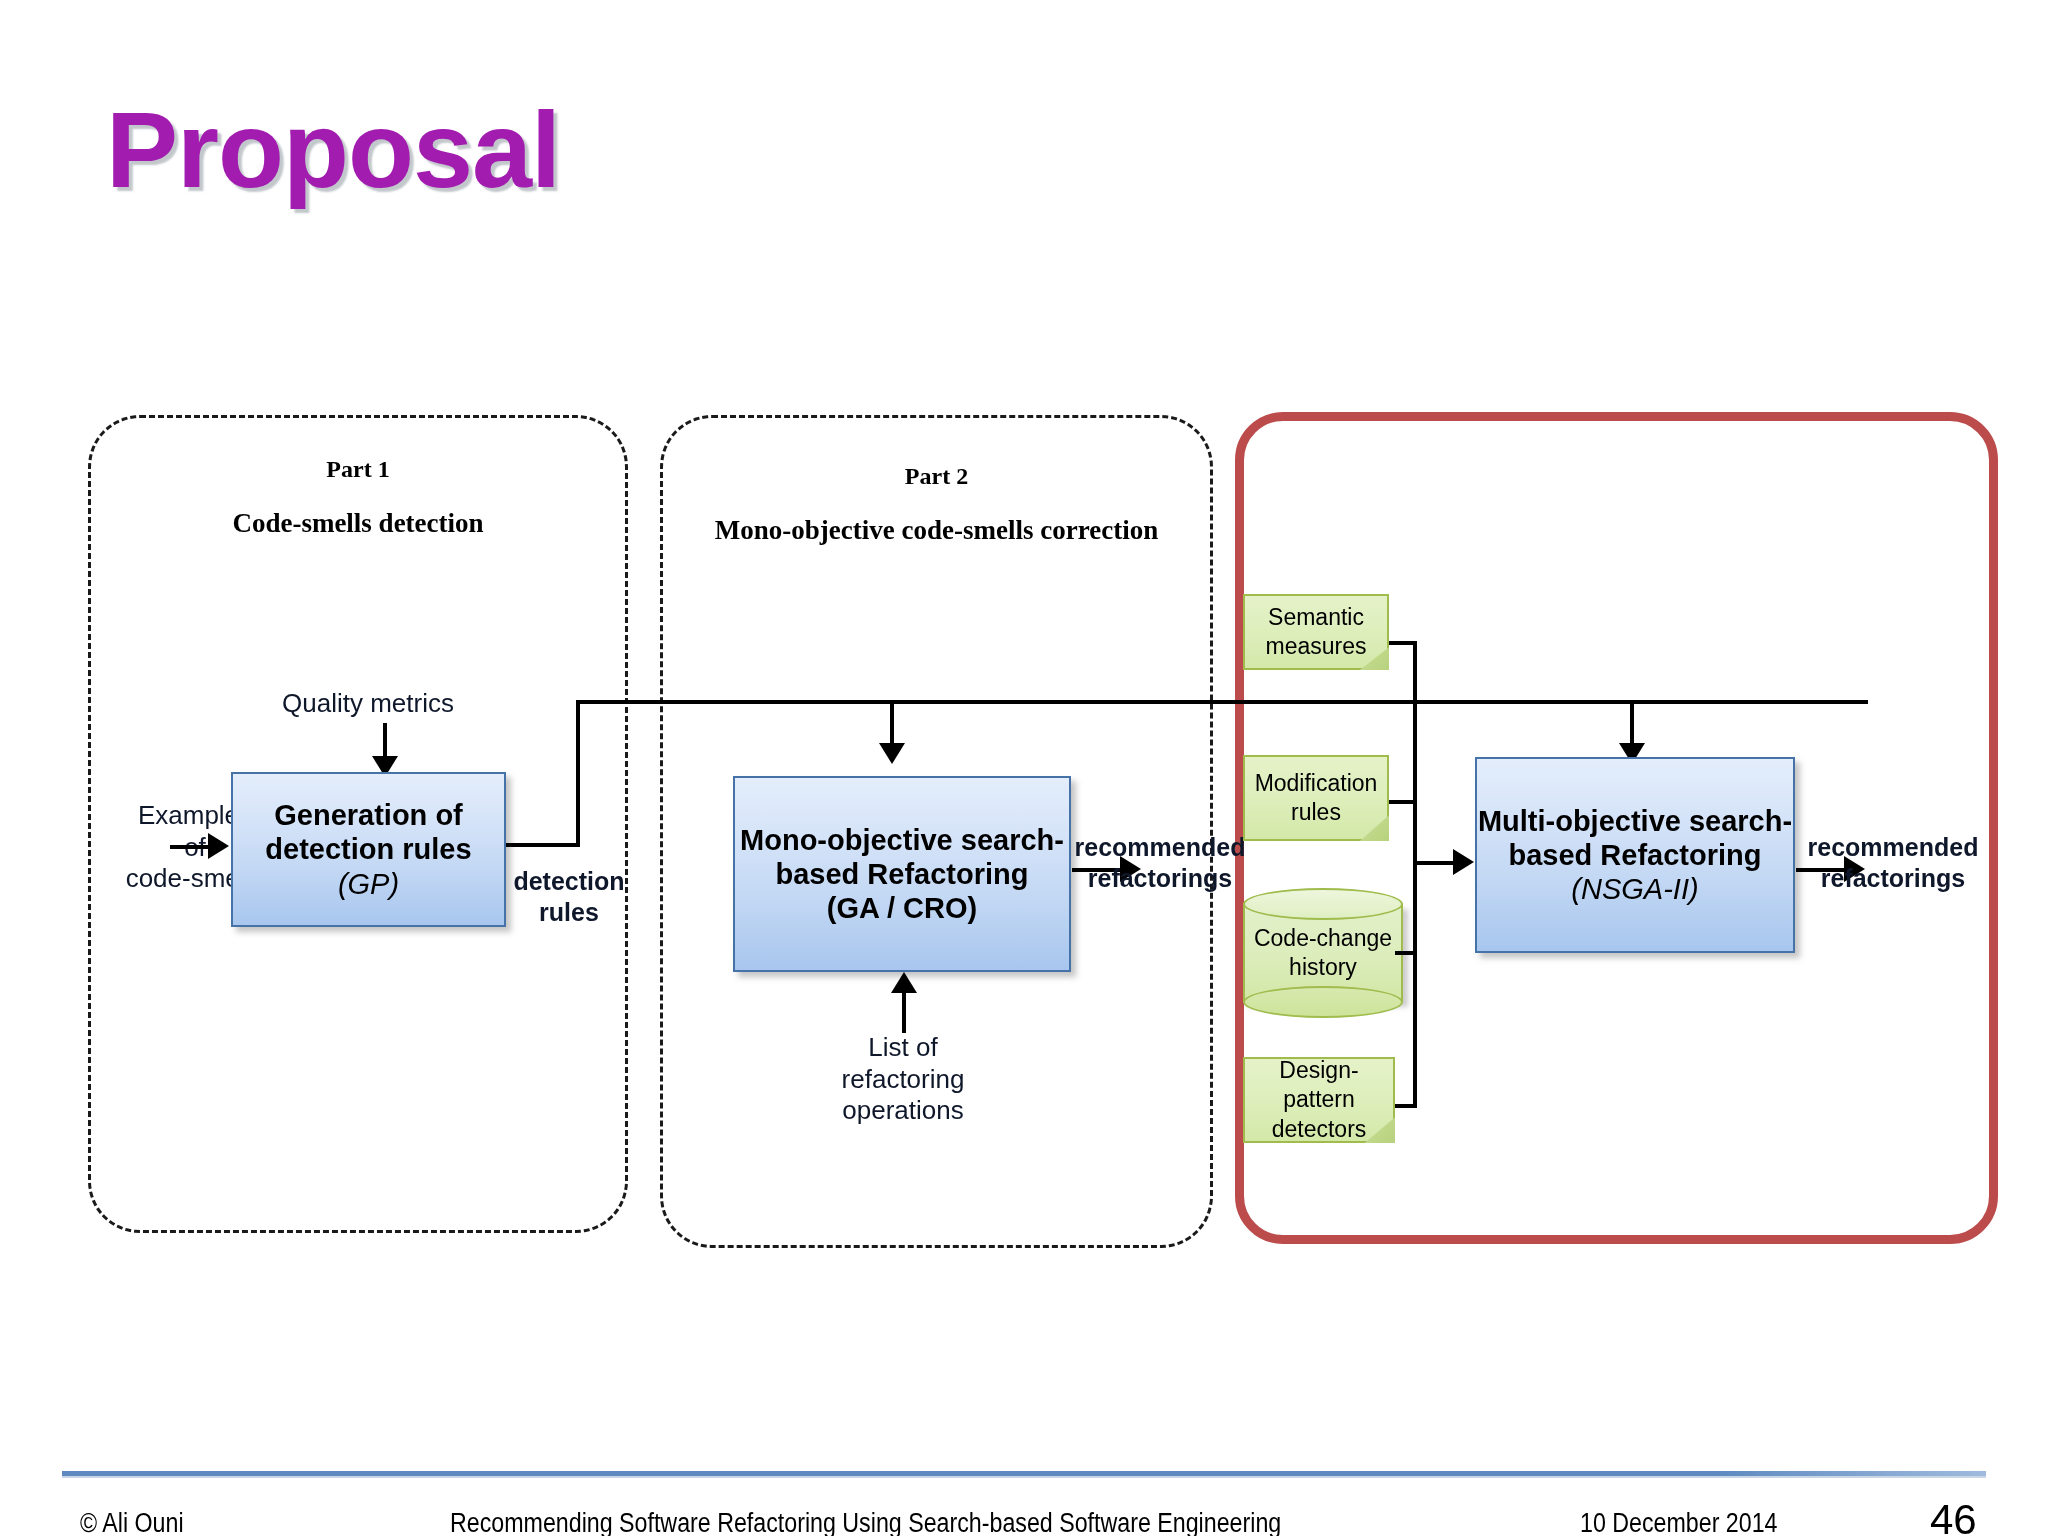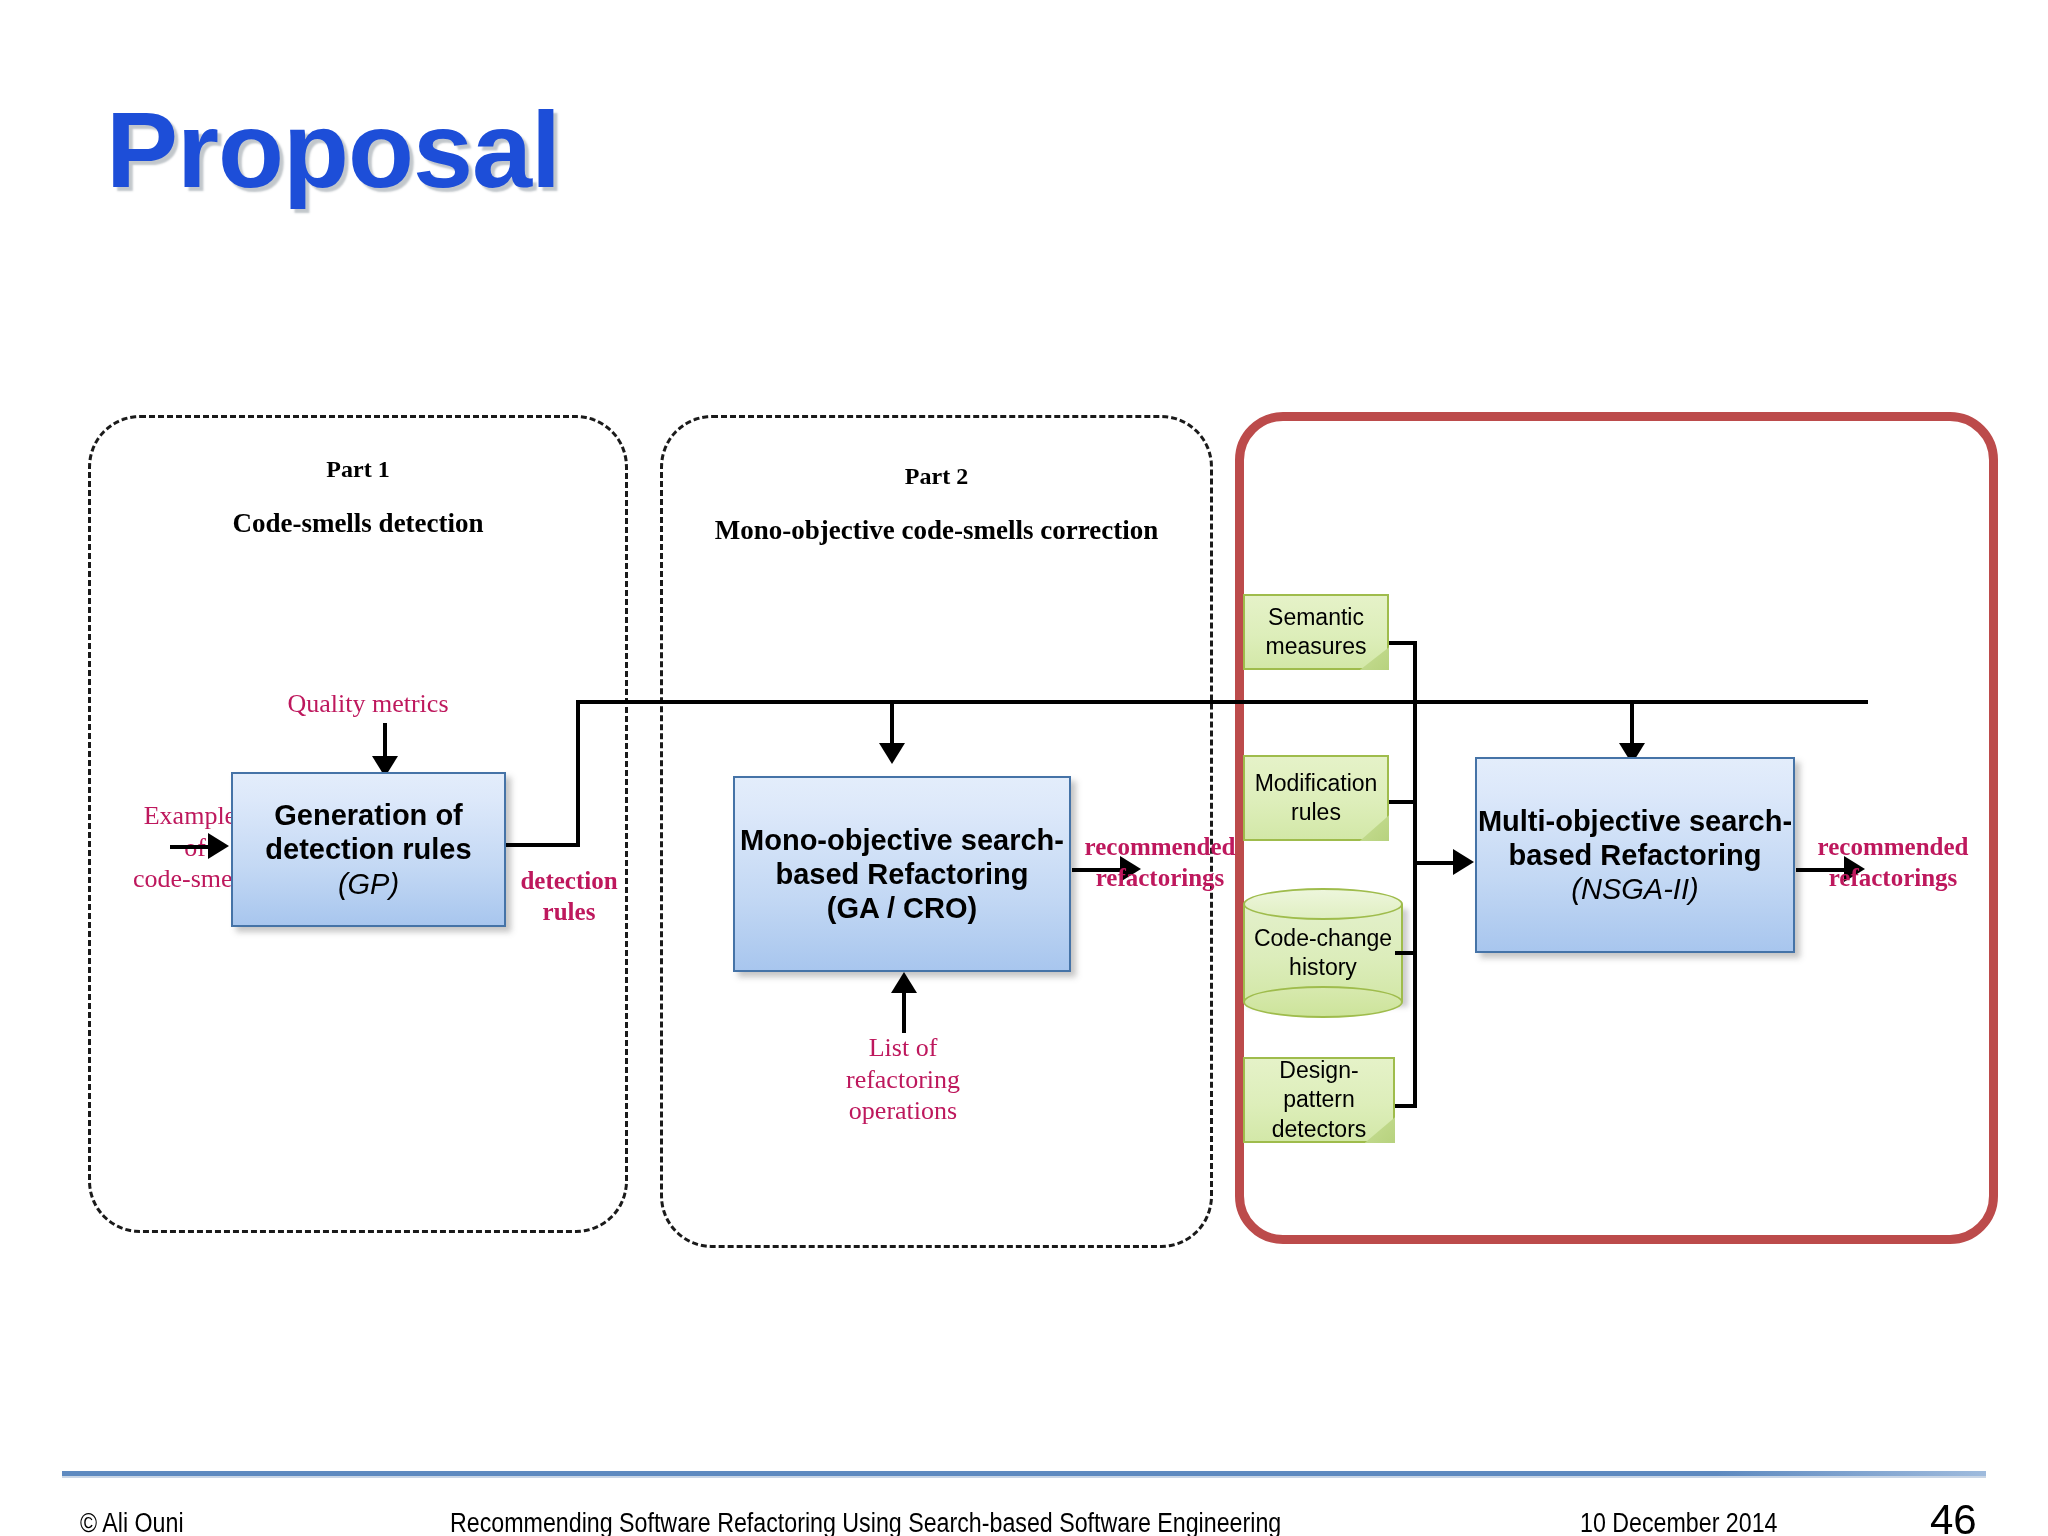--- a/index.html
+++ b/index.html
@@ -6,21 +6,21 @@
   body{
     width:2048px;height:1536px;background:#ffffff;overflow:hidden;
     font-family:"Liberation Sans",sans-serif;position:relative;
   }
   #slide{position:absolute;inset:0;}
 
   
   .slide-title{
     position:absolute;left:106px;top:96px;
     font-family:"Liberation Sans",sans-serif;
-    font-size:108px;font-weight:bold;color:#1d4ed8;
+    font-size:108px;font-weight:bold;color:#a21caf;
     letter-spacing:-1px;line-height:1;
     text-shadow:4px 4px 2px rgba(120,130,140,0.45);
     white-space:nowrap;
   }
 
   
   .part-box{position:absolute;box-sizing:border-box;}
   .part-dashed{
     border:3px dashed #1a1a1a;border-radius:52px;background:transparent;
   }
@@ -100,21 +100,21 @@
     border-top:21px solid #000;}
   .arrow-u{position:absolute;width:0;height:0;
     border-left:13px solid transparent;border-right:13px solid transparent;
     border-bottom:21px solid #000;}
   .arrow-r{position:absolute;width:0;height:0;
     border-top:13px solid transparent;border-bottom:13px solid transparent;
     border-left:21px solid #000;}
 
   
   .dlab{
-    position:absolute;font-family:Liberation Serif, serif;color:#be185d;
+    position:absolute;font-family:Liberation Sans, sans-serif;color:#0f172a;
     text-align:center;line-height:1.22;white-space:pre-line;
   }
   .dlab.serif-reg{font-size:26px;}
   .dlab.serif-bold{font-size:25px;font-weight:bold;}
 
   
   .footer-rule{
     position:absolute;left:62px;right:62px;top:1471px;height:5px;
     background:linear-gradient(to right,#5E8AC0 0%,#5E8AC0 86%,#9FBBDD 100%);
   }

